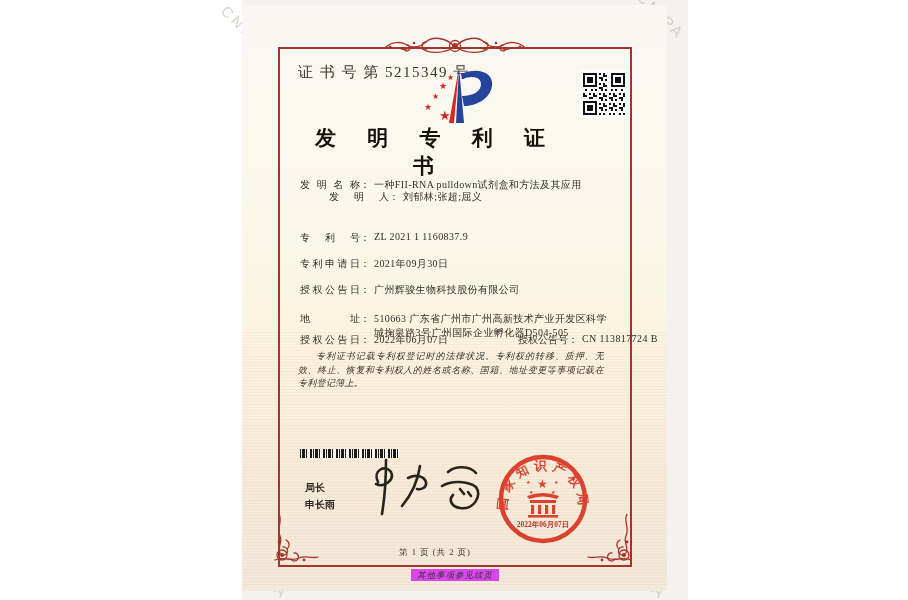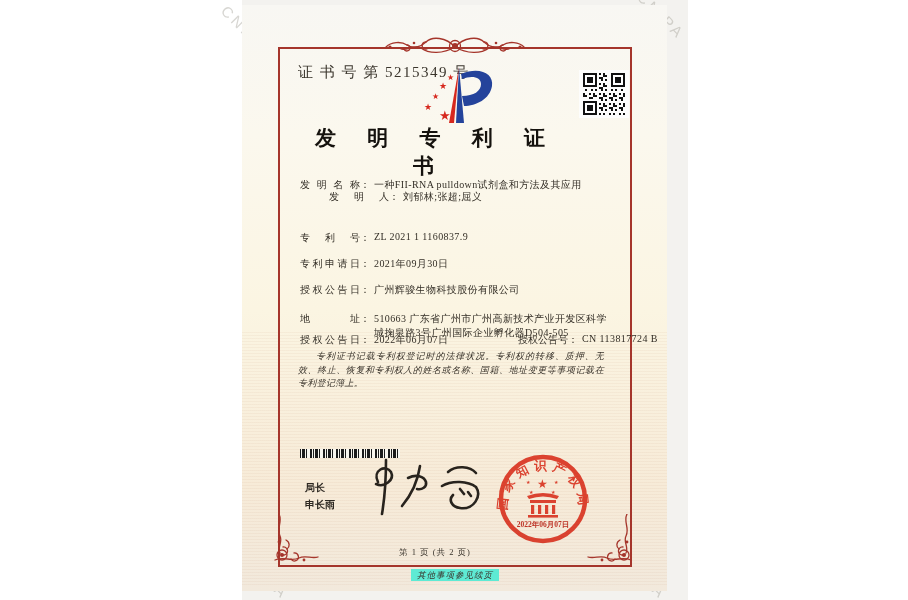--- a/index.html
+++ b/index.html
@@ -51,21 +51,21 @@
   .paras{position:absolute;left:56px;top:350px;width:306px;font-size:9px;line-height:13.6px;
     color:#38322a;text-align:justify;letter-spacing:.3px;font-style:italic;}
   .paras p{margin:0;text-indent:2em;}
   .barcode{position:absolute;left:58px;top:449px;width:100px;height:9px;
     background:repeating-linear-gradient(90deg,#1c1c1c 0 1px,#f8f6ef 1px 2px,#1c1c1c 2px 5px,#f8f6ef 5px 6px,#1c1c1c 6px 7px,#f8f6ef 7px 10px,#1c1c1c 10px 12px,#f8f6ef 12px 13px);}
   .director{position:absolute;left:63px;top:479px;font-size:10px;font-weight:bold;color:#2c2721;line-height:17px;}
   .sig{position:absolute;left:112px;top:456px;width:155px;height:62px;opacity:.92;}
   .seal{position:absolute;left:254px;top:452px;width:94px;height:94px;opacity:.93;mix-blend-mode:multiply;}
   .page-info{position:absolute;left:36px;top:547px;width:314px;text-align:center;font-size:8.5px;color:#3a342c;letter-spacing:1px;}
   .foot-note{position:absolute;left:36px;top:570px;width:354px;text-align:center;font-size:8.5px;color:#3a342c;}
-  .foot-note span{background:#5eead4;padding:1px 6px;letter-spacing:1px;font-style:italic;}
+  .foot-note span{background:#d946ef;padding:1px 6px;letter-spacing:1px;font-style:italic;}
   .orn-stroke{stroke:var(--border-red,#a5352b);fill:none;stroke-width:1.3;stroke-linecap:round;}
   .orn-fill{fill:var(--border-red,#a5352b);}
 </style>
 </head>
 <body>
 
 <div class="scan">
 
   <span class="wm" style="left:-12px;top:2px;font-size:15px;">CNIPA</span>
   <span class="wm" style="left:404px;top:-12px;font-size:15px;">CNIPA</span>

